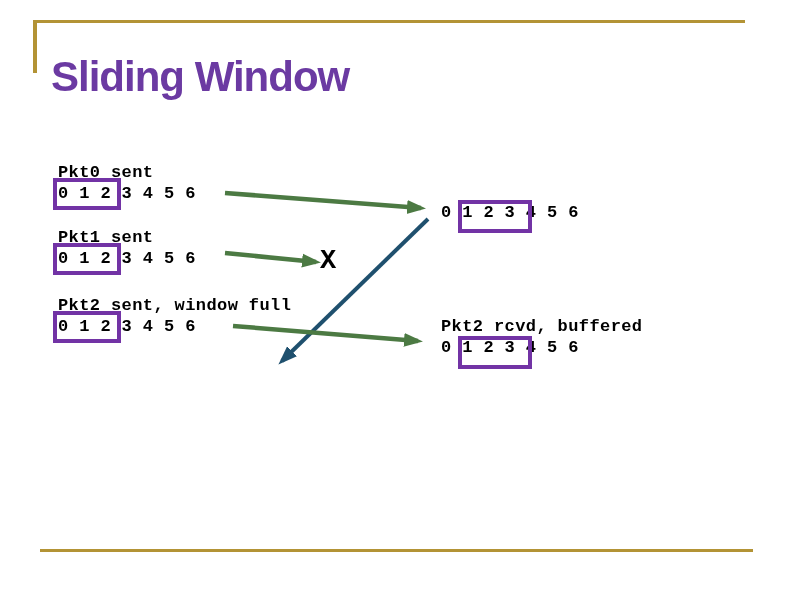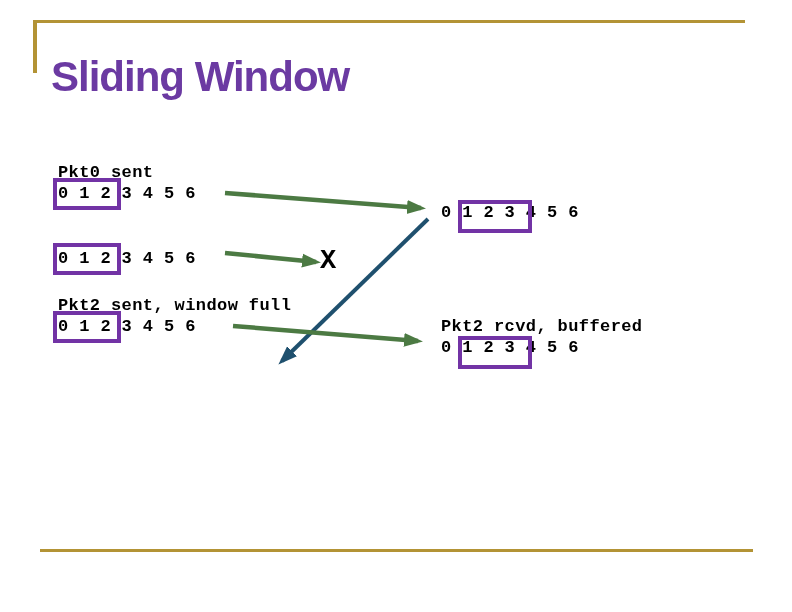--- a/index.html
+++ b/index.html
@@ -93,21 +93,21 @@
         <path class="head-blue" d="M0,1 L19,8 L0,15 Z"></path>
       </marker>
     </defs>
     <path class="arrow-blue" d="M428,219 L282,361" marker-end="url(#mb)"></path>
     <path class="arrow-green" d="M225,193 L421,208" marker-end="url(#mg)"></path>
     <path class="arrow-green" d="M225,253 L316,262" marker-end="url(#mg)"></path>
     <path class="arrow-green" d="M233,326 L418,341" marker-end="url(#mg)"></path>
   </svg>
 
   <div class="pktblock pkt-l1"><span>Pkt0 sent</span><br><span>0 1 2 3 4 5 6</span></div>
-  <div class="pktblock pkt-l2"><br><span>0 1 2 3 4 5 6</span></div>
+  <div class="pktblock pkt-l2"><span>Pkt1 sent</span><br><span>0 1 2 3 4 5 6</span></div>
   <div class="pktblock pkt-l3"><span>Pkt2 sent, window full</span><br><span>0 1 2 3 4 5 6</span></div>
 
   <div class="pktblock pkt-r1"><br><span>0 1 2 3 4 5 6</span></div>
   <div class="pktblock pkt-r2"><span>Pkt2 rcvd, buffered</span><br><span>0 1 2 3 4 5 6</span></div>
 
   <div class="winbox box-l1"></div>
   <div class="winbox box-l2"></div>
   <div class="winbox box-l3"></div>
   <div class="winbox box-r1"></div>
   <div class="winbox box-r2"></div>

